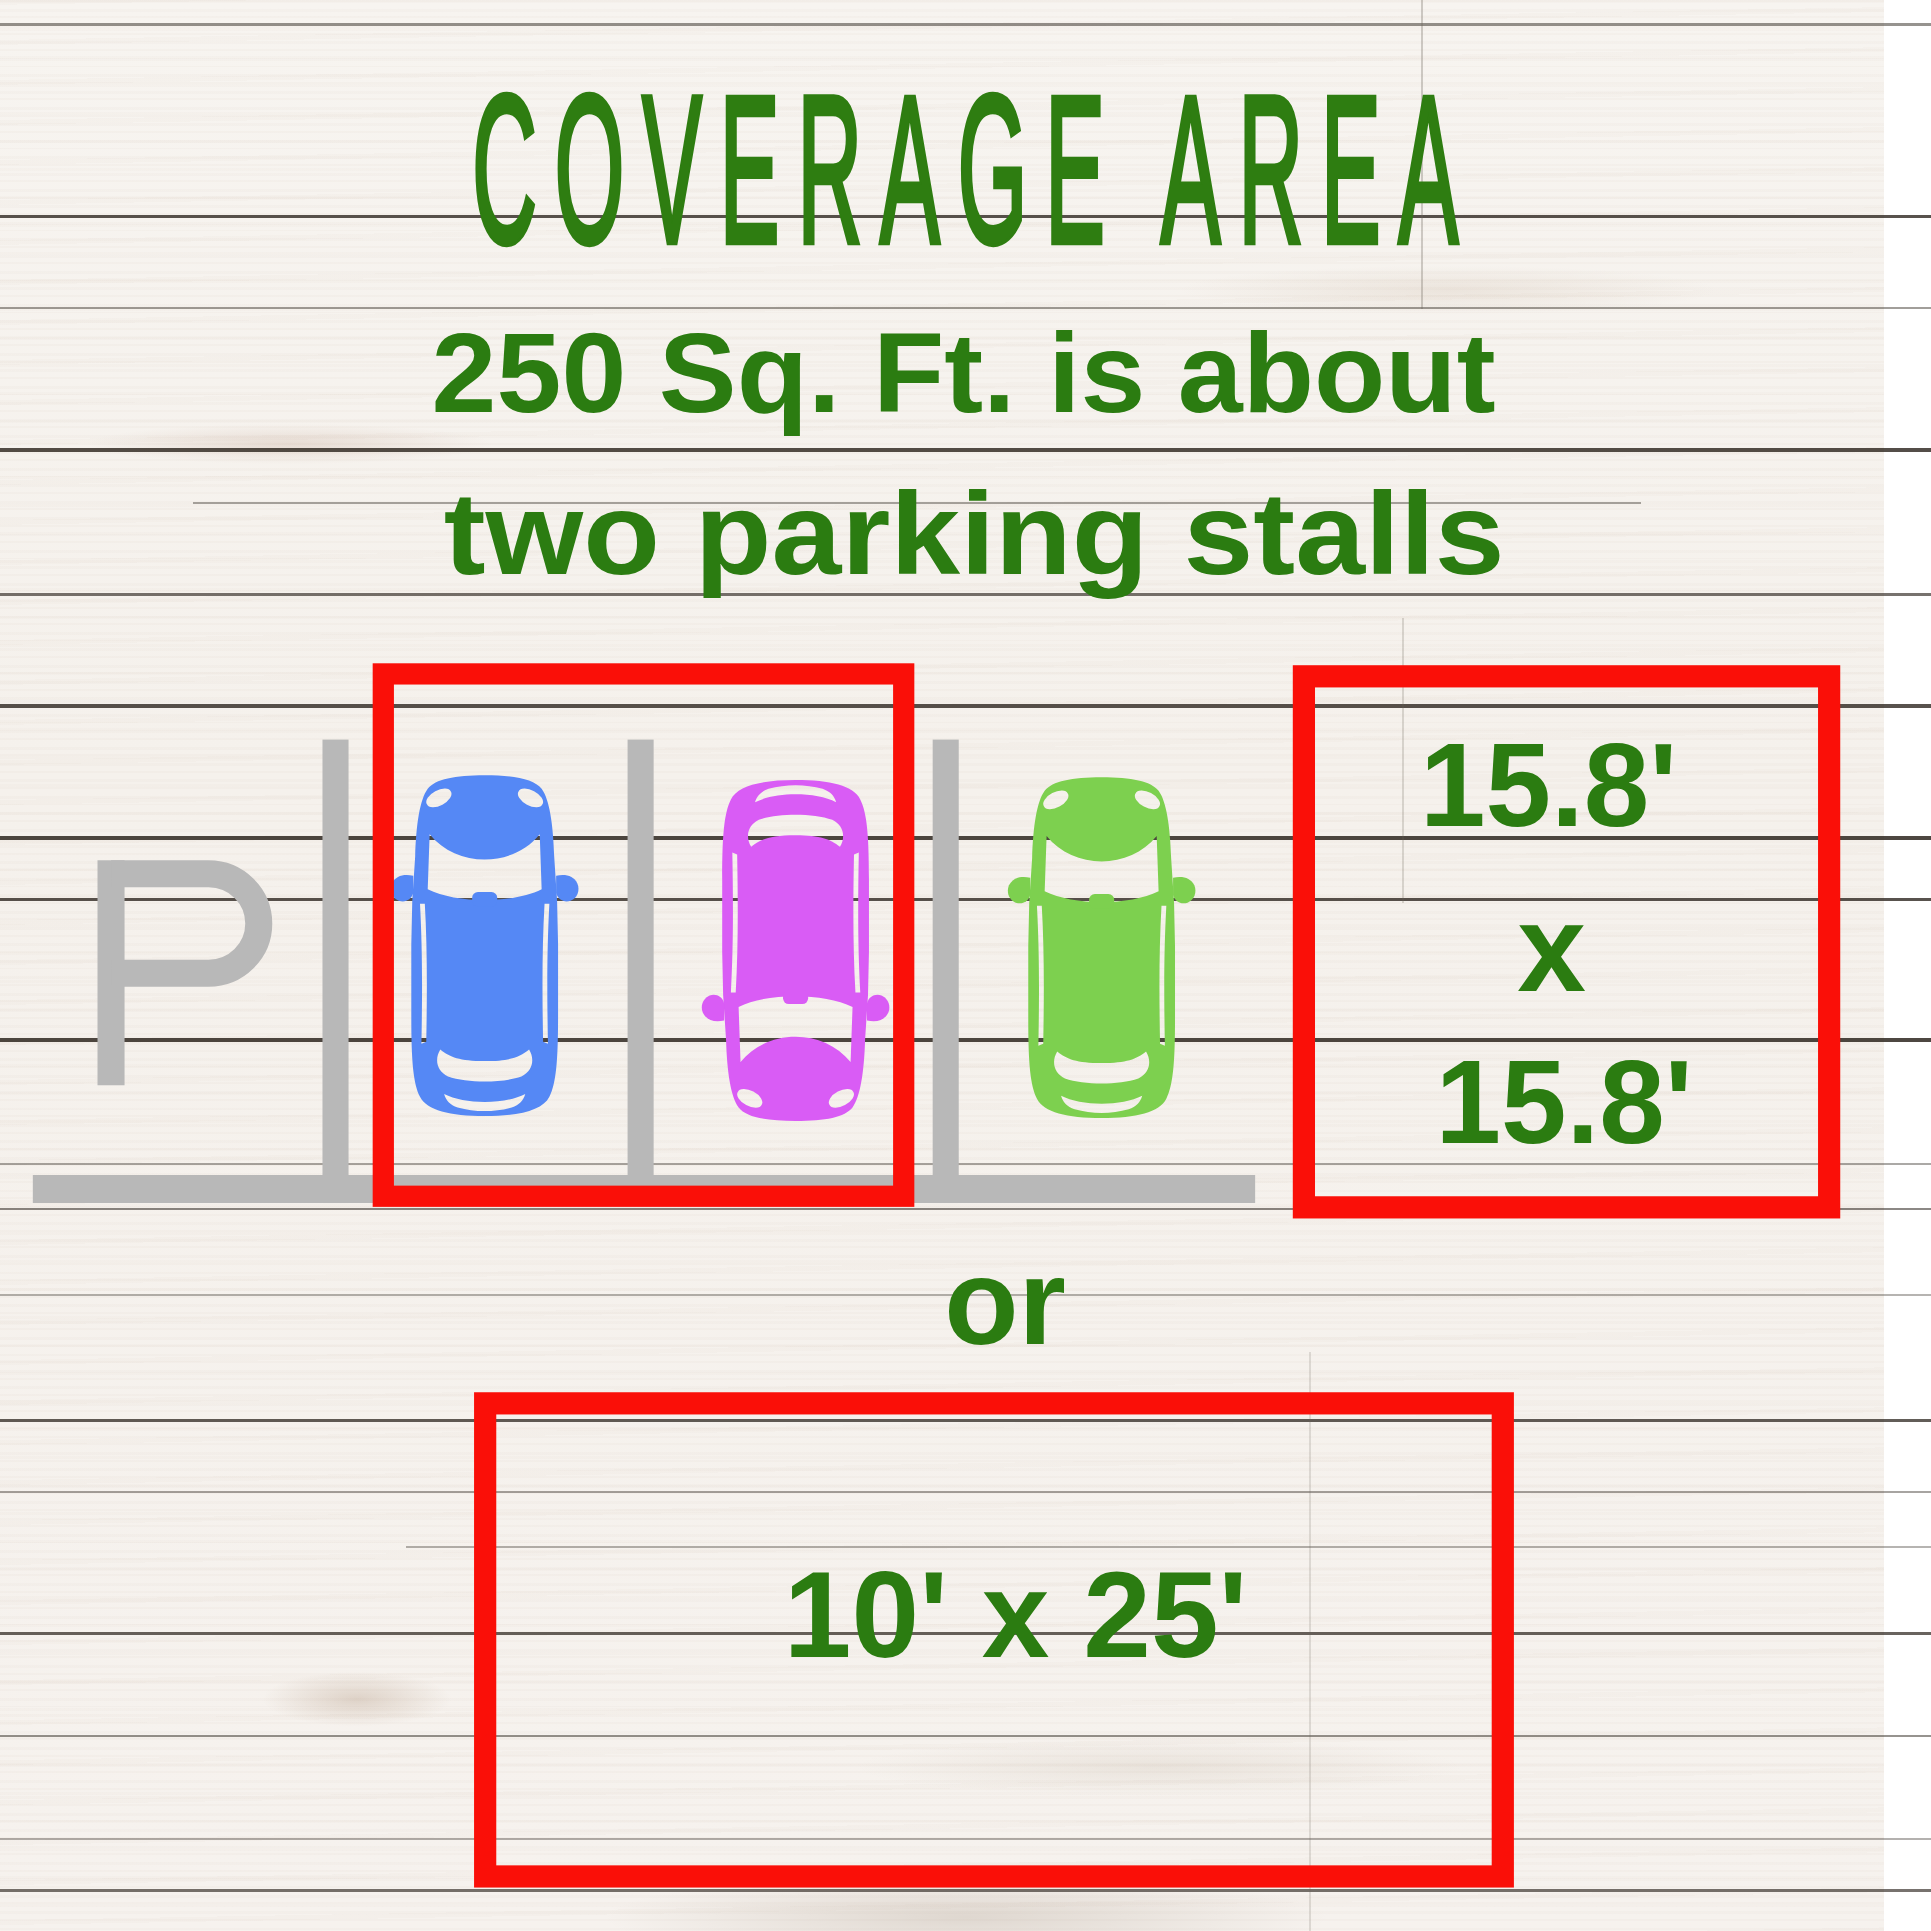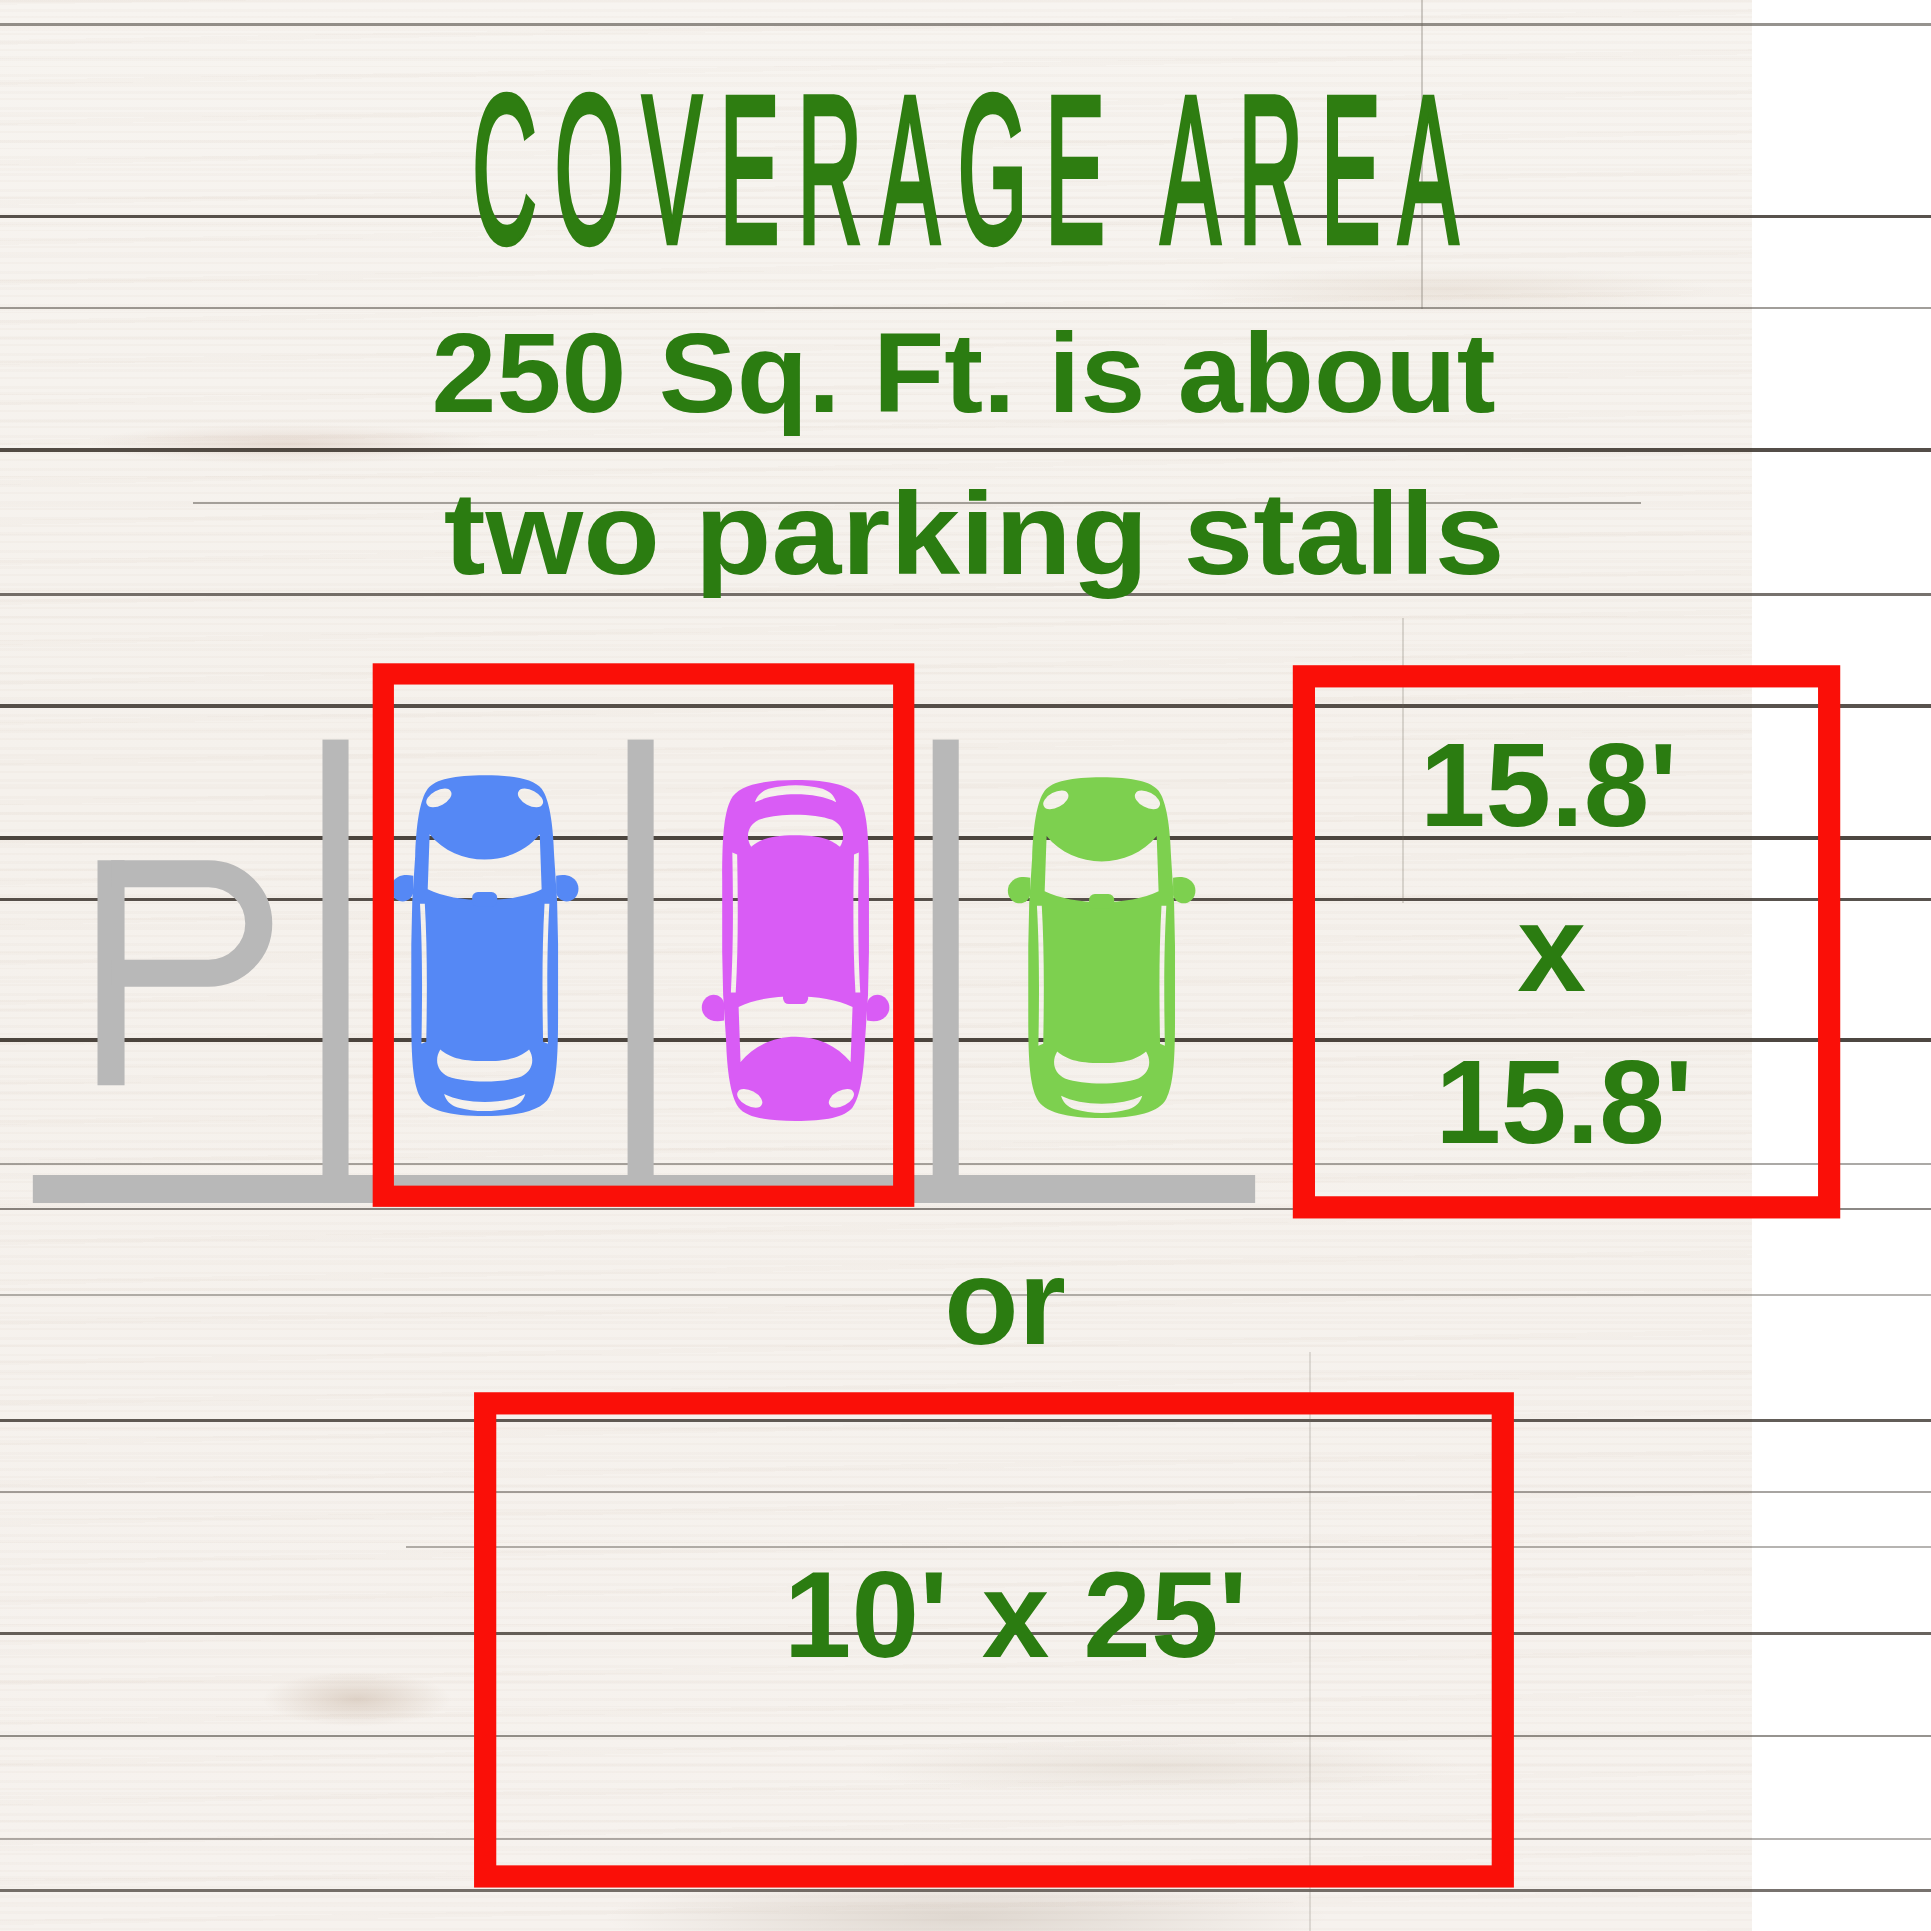--- a/index.html
+++ b/index.html
@@ -1,17 +1,17 @@
 <!DOCTYPE html>
 <html><head>
 <meta charset="utf-8">
 <style>
   html,body{margin:0;padding:0;}
   body{width:1931px;height:1931px;overflow:hidden;font-family:"Liberation Sans",sans-serif;}
-  #canvas{position:relative;width:1752px;height:1931px;background:#f7f4f0;}
+  #canvas{position:relative;width:1884px;height:1931px;background:#f7f4f0;}
   .plank{position:absolute;left:0;width:1931px;background:#2e2720;}
   .vseam{position:absolute;background:#6b6258;}
 </style>
 </head>
 <body>
 <div id="canvas">
 
   <div style="position:absolute;inset:0;background:
     radial-gradient(135px 39px at 357px 1699px, rgba(150,115,85,0.25), rgba(150,115,85,0) 70%),
     radial-gradient(290px 29px at 290px 444px, rgba(165,120,95,0.18), rgba(165,120,95,0) 70%),

